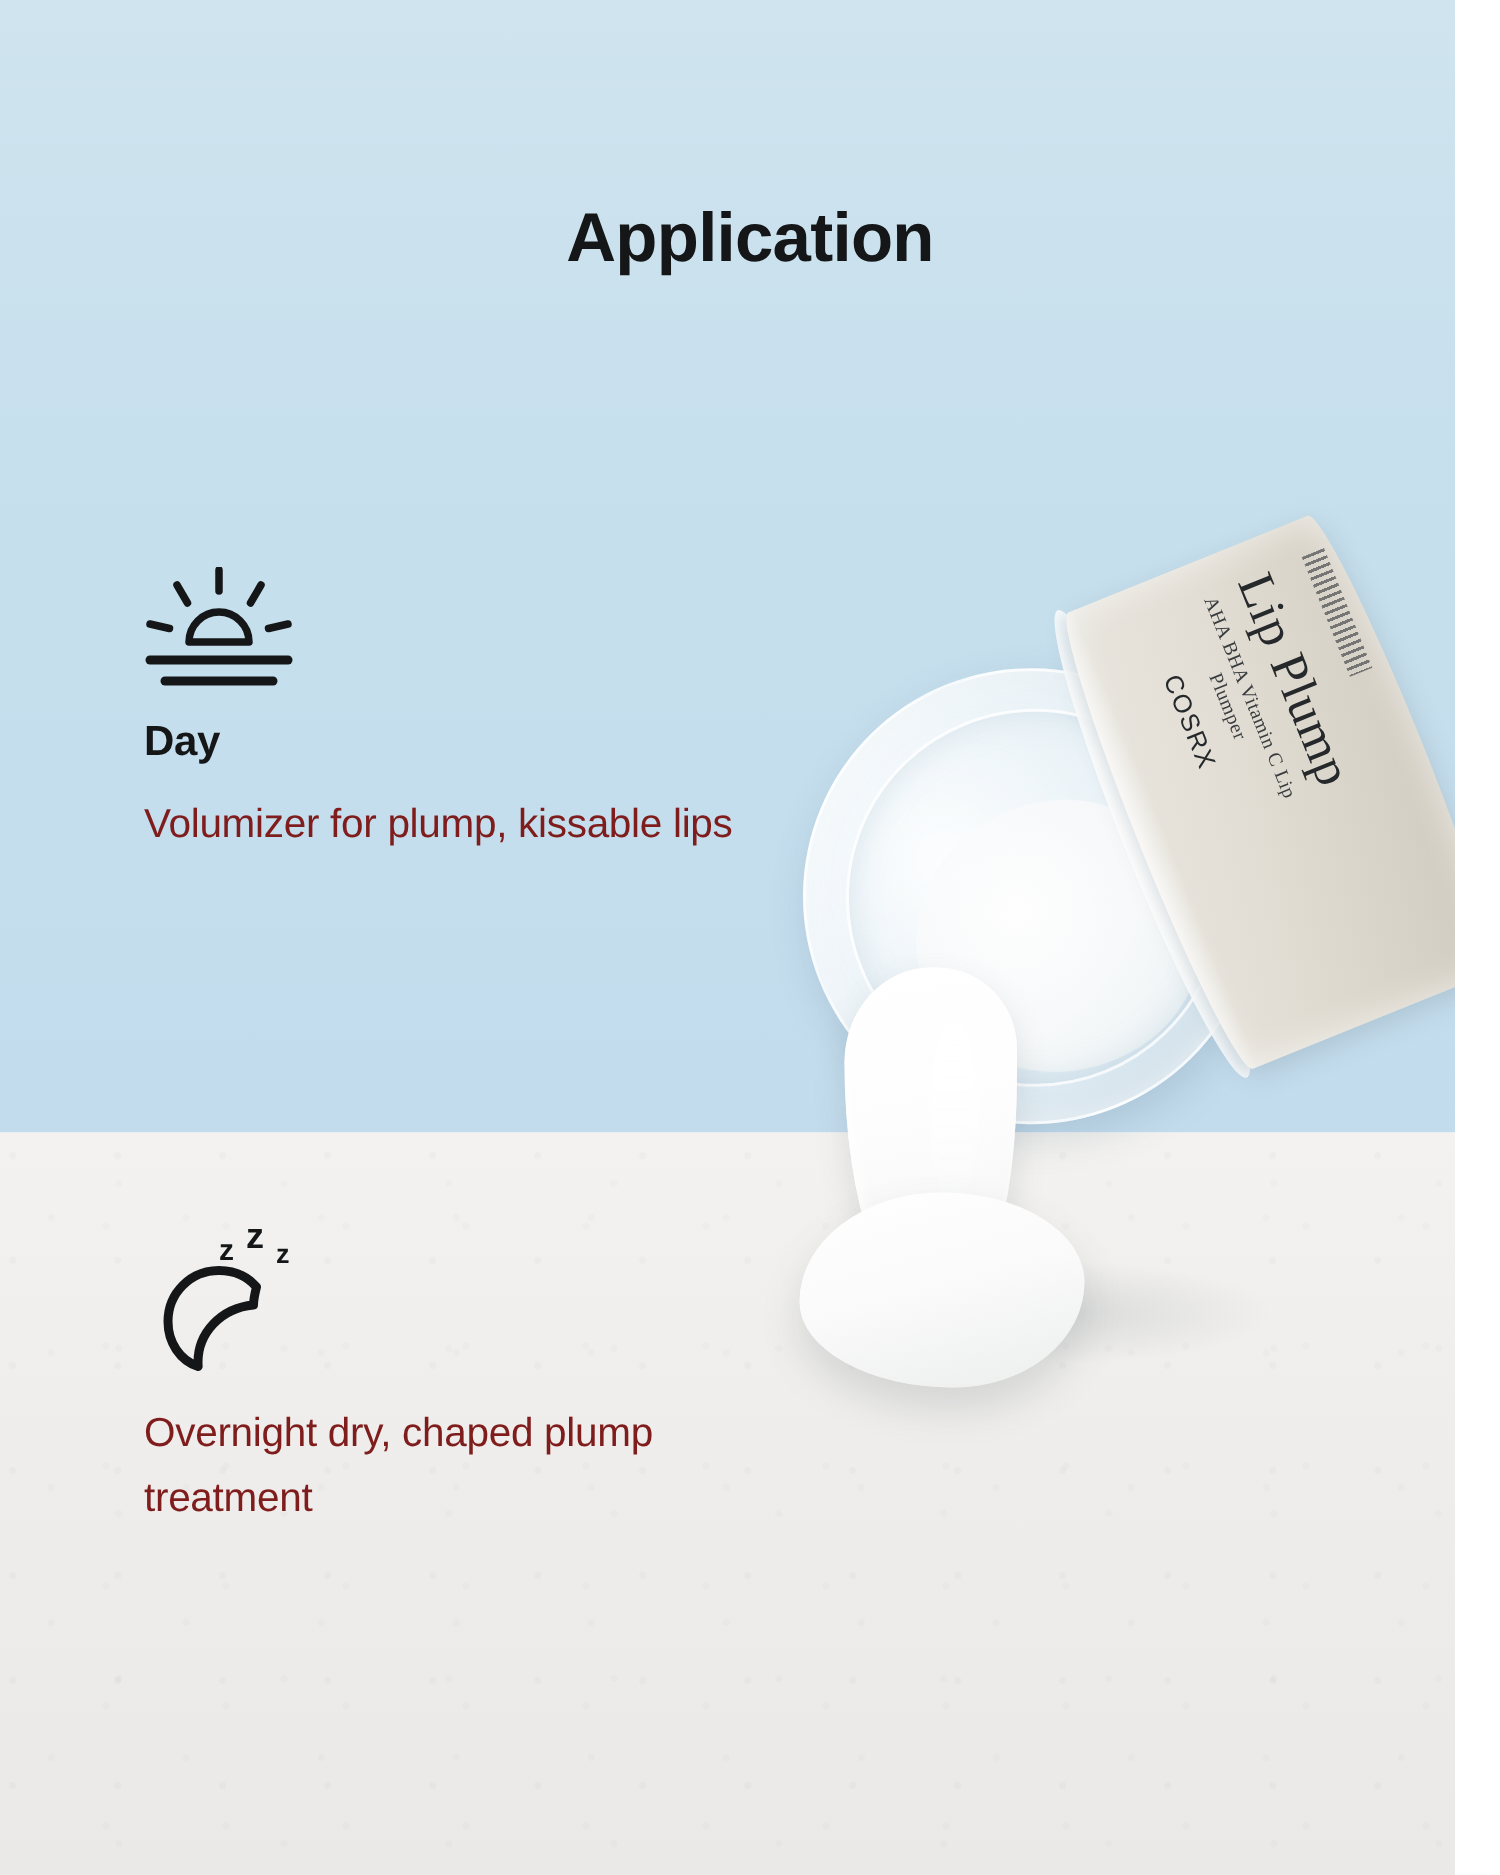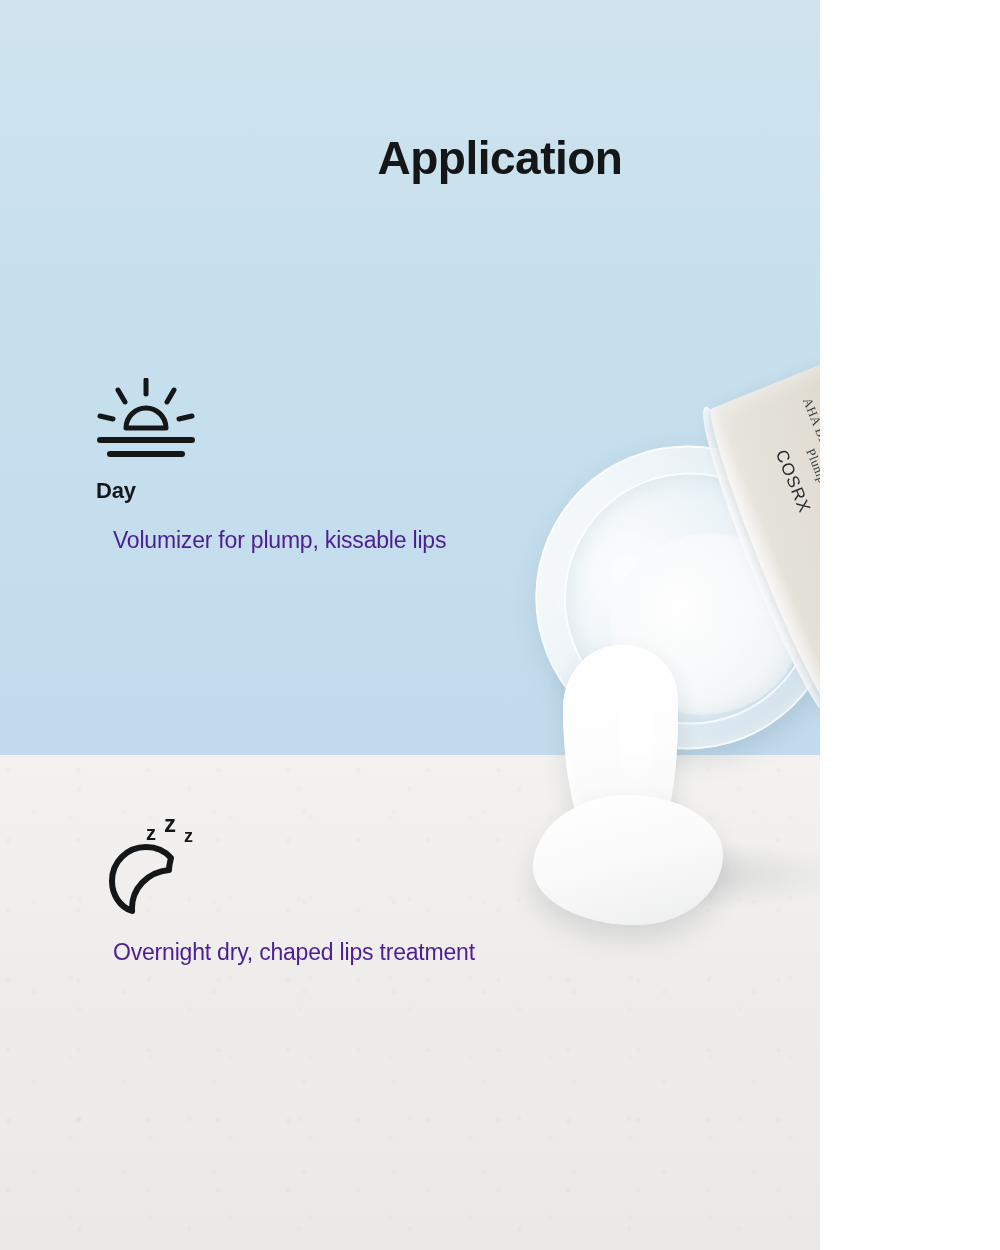--- a/index.html
+++ b/index.html
@@ -8,21 +8,21 @@
   }
   body {
     width: 1000px;
     height: 1250px;
     font-family: "Liberation Sans", sans-serif;
     overflow: hidden;
   }
 
   .page {
     position: relative;
-    width: 820px;
+    width: 970px;
     height: 1250px;
     background: #ffffff;
     overflow: hidden;
   }
 
   
   .bg-top {
     position: absolute;
     left: 0; top: 0;
     width: 1000px;
@@ -71,33 +71,32 @@
   .block-day { top: 372px; }
   .block-night { top: 820px; }
 
   .icon-wrap {
     height: 96px;
     display: flex;
     align-items: center;
   }
   .block-heading {
     margin-top: 10px;
-    font-size: 22px;
+    font-size: 28px;
     font-weight: bold;
     color: #141618;
     letter-spacing: -0.2px;
   }
   .block-desc {
     margin-top: 18px;
-    font-size: 23px;
+    font-size: 27px;
     line-height: 1.58;
-    color: #4c1d95;
+    color: #7f1d1d;
     letter-spacing: -0.2px;
     max-width: 400px;
-    margin-left: 17px;
   }
 
   
   .product-area {
     position: absolute;
     left: 470px;
     top: 370px;
     width: 530px;
     height: 620px;
   }
@@ -288,21 +287,21 @@
 
   <div class="block block-night">
     <div class="icon-wrap">
       <svg width="110" height="100" viewBox="0 0 110 100" fill="none" xmlns="http://www.w3.org/2000/svg">
         <path d="M63 34c-22 2-37 19-37 38 0 1 0 2 .1 3C14 71 6 59 6 45 6 26 21 11 40 11c10 0 19 4 25 11-1 4-2 8-2 12z" stroke="#141618" stroke-width="6" stroke-linejoin="round" transform="translate(10,18) scale(1.0)"></path>
         <text x="50" y="22" font-family="Liberation Sans, sans-serif" font-size="20" font-weight="bold" fill="#141618">z</text>
         <text x="68" y="14" font-family="Liberation Sans, sans-serif" font-size="24" font-weight="bold" fill="#141618">z</text>
         <text x="88" y="24" font-family="Liberation Sans, sans-serif" font-size="18" font-weight="bold" fill="#141618">z</text>
       </svg>
     </div>
-    <div class="block-desc">Overnight dry, chaped lips treatment</div>
+    <div class="block-desc">Overnight dry, chaped plump treatment</div>
   </div>
 
   <div class="product-area">
     <div class="shadow-soft"></div>
 
     <div class="jar">
       <div class="jar-glass">
         <div class="jar-inner-cream"></div>
       </div>
       <div class="jar-rim"></div>

